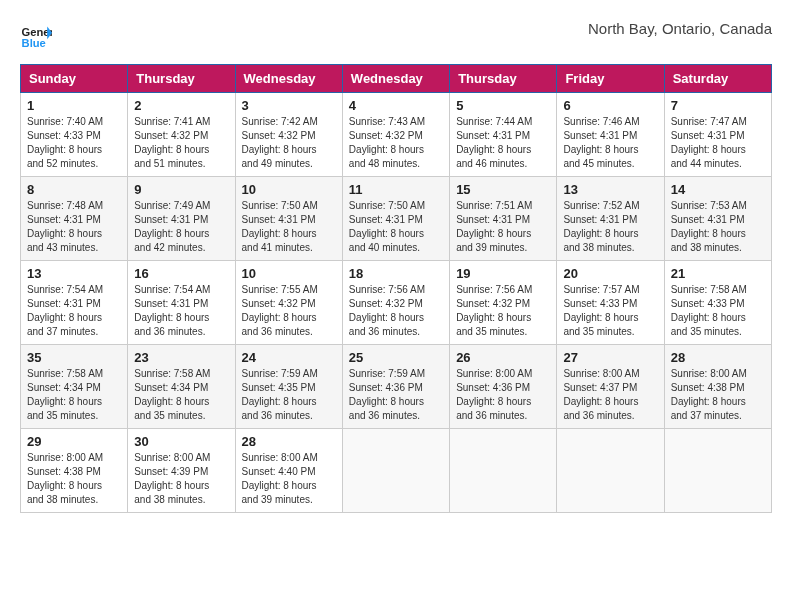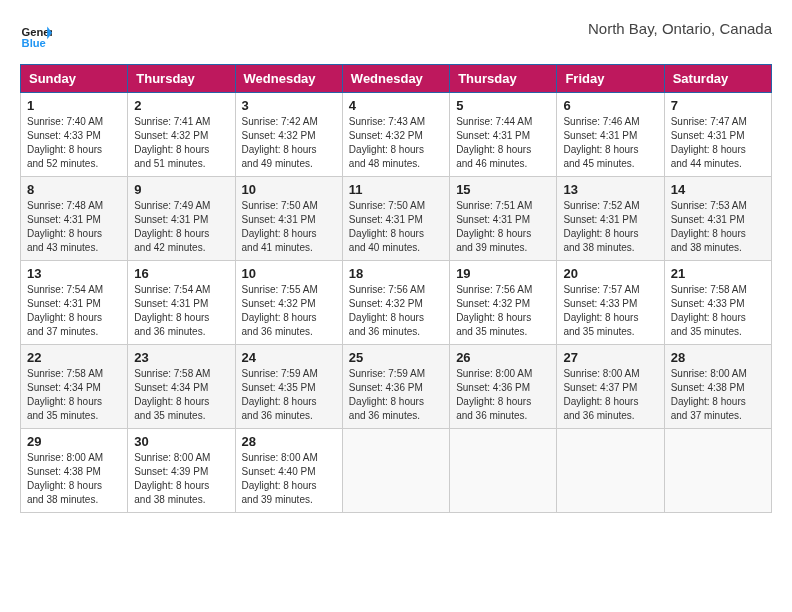--- a/index.html
+++ b/index.html
@@ -194,21 +194,21 @@
           <span class="day-number">20</span>
 <div class="day-info">Sunrise: 7:57 AM<br>Sunset: 4:33 PM<br>Daylight: 8 hours and 35 minutes.</div>
         </td>
         <td>
           <span class="day-number">21</span>
 <div class="day-info">Sunrise: 7:58 AM<br>Sunset: 4:33 PM<br>Daylight: 8 hours and 35 minutes.</div>
         </td>
       </tr>
       <tr>
         <td>
-          <span class="day-number">22</span>
+          <span class="day-number">35</span>
 <div class="day-info">Sunrise: 7:58 AM<br>Sunset: 4:34 PM<br>Daylight: 8 hours and 35 minutes.</div>
         </td>
         <td>
           <span class="day-number">23</span>
 <div class="day-info">Sunrise: 7:58 AM<br>Sunset: 4:34 PM<br>Daylight: 8 hours and 35 minutes.</div>
         </td>
         <td>
           <span class="day-number">24</span>
 <div class="day-info">Sunrise: 7:59 AM<br>Sunset: 4:35 PM<br>Daylight: 8 hours and 36 minutes.</div>
         </td>

